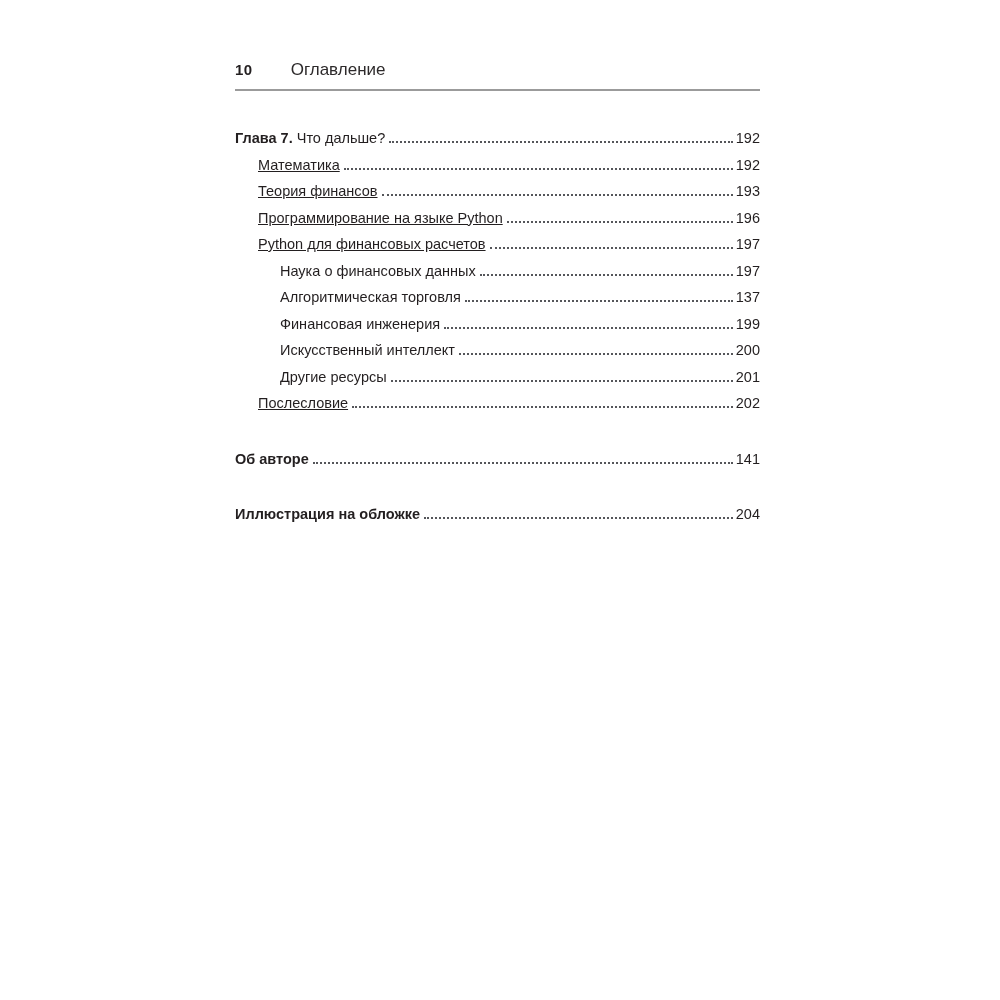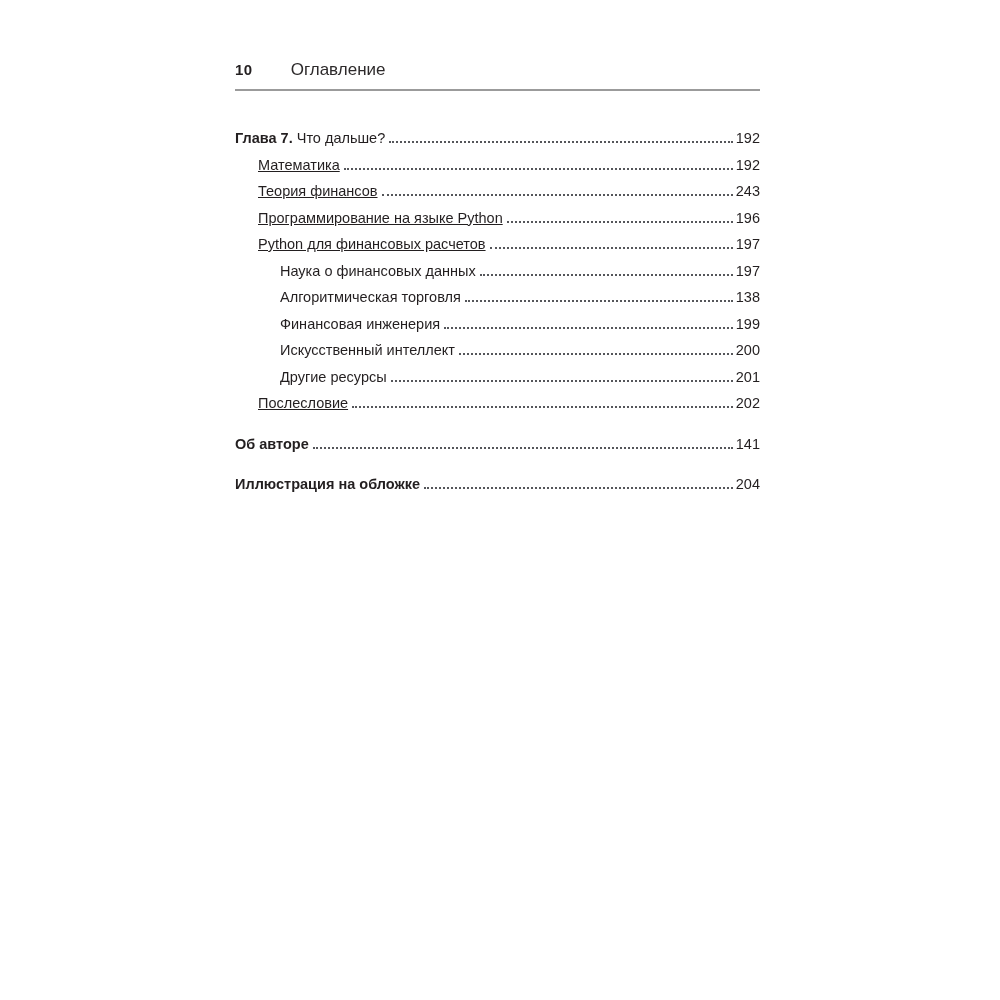--- a/index.html
+++ b/index.html
@@ -46,21 +46,21 @@
   }
   .toc-row {
     display: flex;
     align-items: baseline;
     height: 26.5px;
     font-size: 14.5px;
     line-height: 26.5px;
   }
   .toc-row.indent-1 .toc-label { padding-left: 23px; text-decoration: underline; }
   .toc-row.indent-2 .toc-label { padding-left: 45px; }
-  .toc-row.gap-before { margin-top: 14px; }
+  .toc-row.gap-before { margin-top: 29px; }
   .toc-label { white-space: nowrap; }
   .toc-label .bold-part { font-weight: bold; }
   .toc-row.bold-row .toc-label { font-weight: bold; }
   .leader {
     flex: 1 1 auto;
     min-width: 10px;
     border-bottom: 2px dotted #55565a;
     margin: 0 3px 5px 4px;
     height: 0;
   }
@@ -89,21 +89,21 @@
 
   <div class="toc-row indent-1">
     <span class="toc-label"><span class="bold-part"></span><span class="text-part">Математика </span></span>
     <span class="leader"></span>
     <span class="toc-page-num">192</span>
   </div>
 
   <div class="toc-row indent-1">
     <span class="toc-label"><span class="bold-part"></span><span class="text-part">Теория финансов </span></span>
     <span class="leader"></span>
-    <span class="toc-page-num">243</span>
+    <span class="toc-page-num">193</span>
   </div>
 
   <div class="toc-row indent-1">
     <span class="toc-label"><span class="bold-part"></span><span class="text-part">Программирование на языке Python</span></span>
     <span class="leader"></span>
     <span class="toc-page-num">196</span>
   </div>
 
   <div class="toc-row indent-1">
     <span class="toc-label"><span class="bold-part"></span><span class="text-part">Python для финансовых расчетов</span></span>
@@ -113,21 +113,21 @@
 
   <div class="toc-row indent-2">
     <span class="toc-label"><span class="bold-part"></span><span class="text-part">Наука о финансовых данных </span></span>
     <span class="leader"></span>
     <span class="toc-page-num">197</span>
   </div>
 
   <div class="toc-row indent-2">
     <span class="toc-label"><span class="bold-part"></span><span class="text-part">Алгоритмическая торговля</span></span>
     <span class="leader"></span>
-    <span class="toc-page-num">138</span>
+    <span class="toc-page-num">137</span>
   </div>
 
   <div class="toc-row indent-2">
     <span class="toc-label"><span class="bold-part"></span><span class="text-part">Финансовая инженерия </span></span>
     <span class="leader"></span>
     <span class="toc-page-num">199</span>
   </div>
 
   <div class="toc-row indent-2">
     <span class="toc-label"><span class="bold-part"></span><span class="text-part">Искусственный интеллект </span></span>

